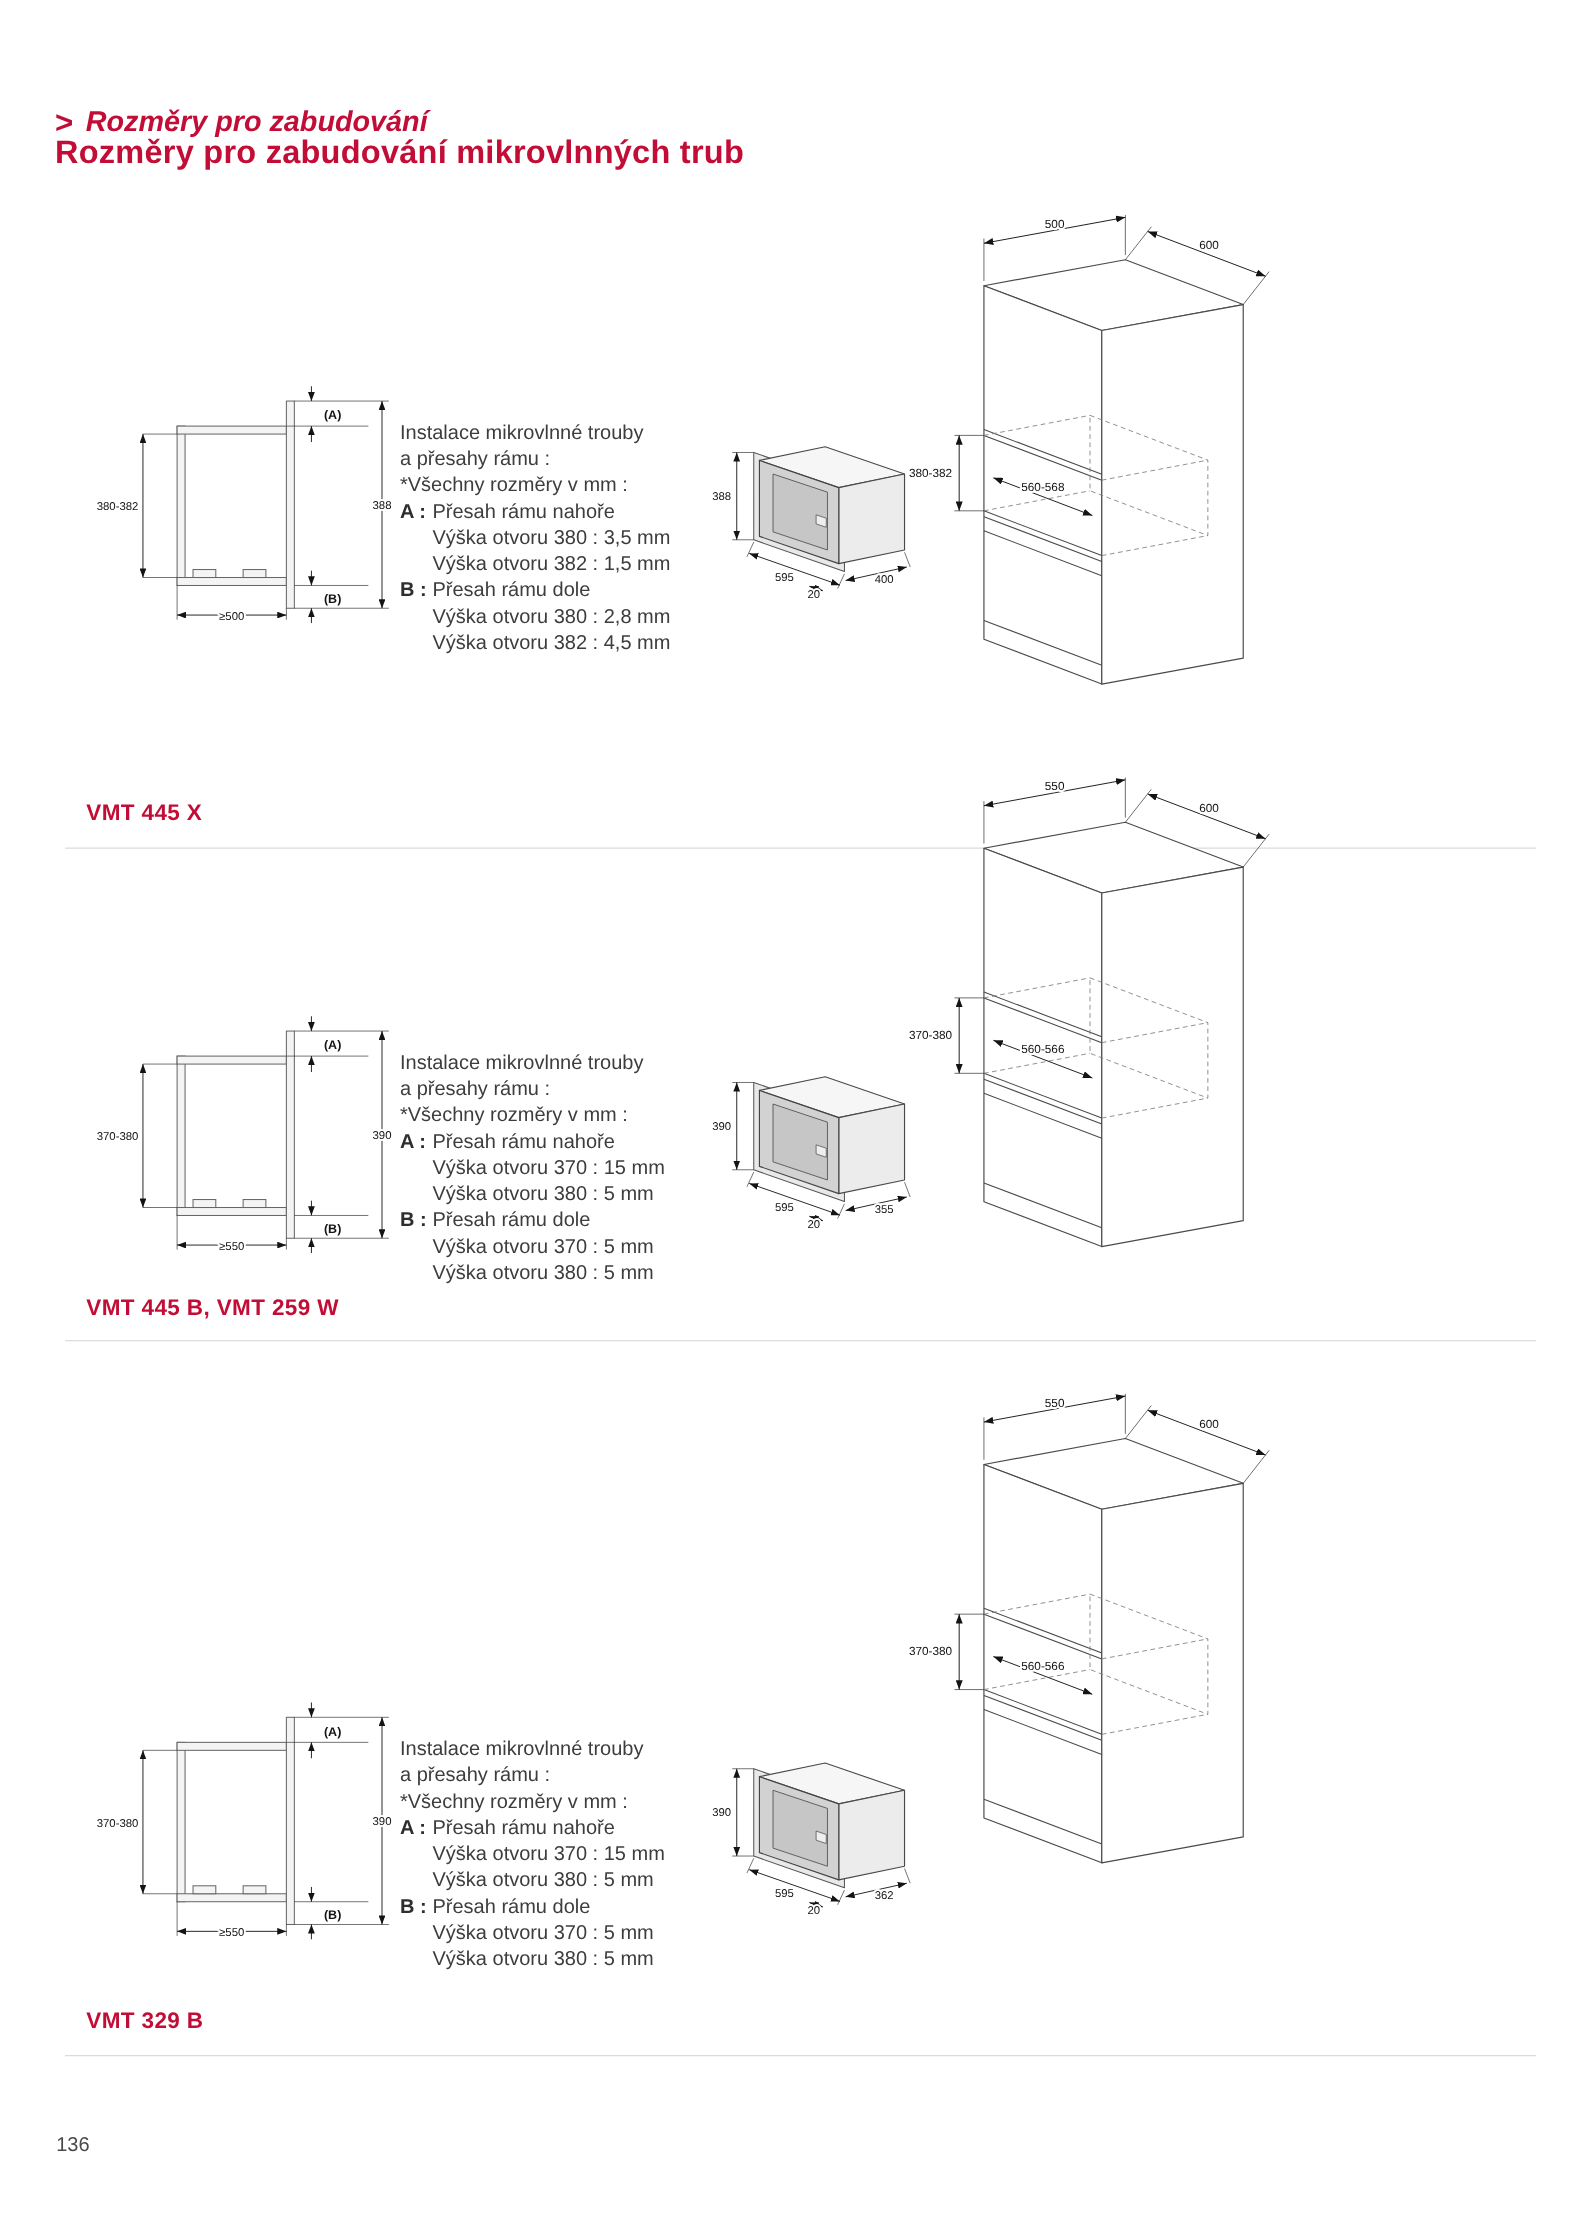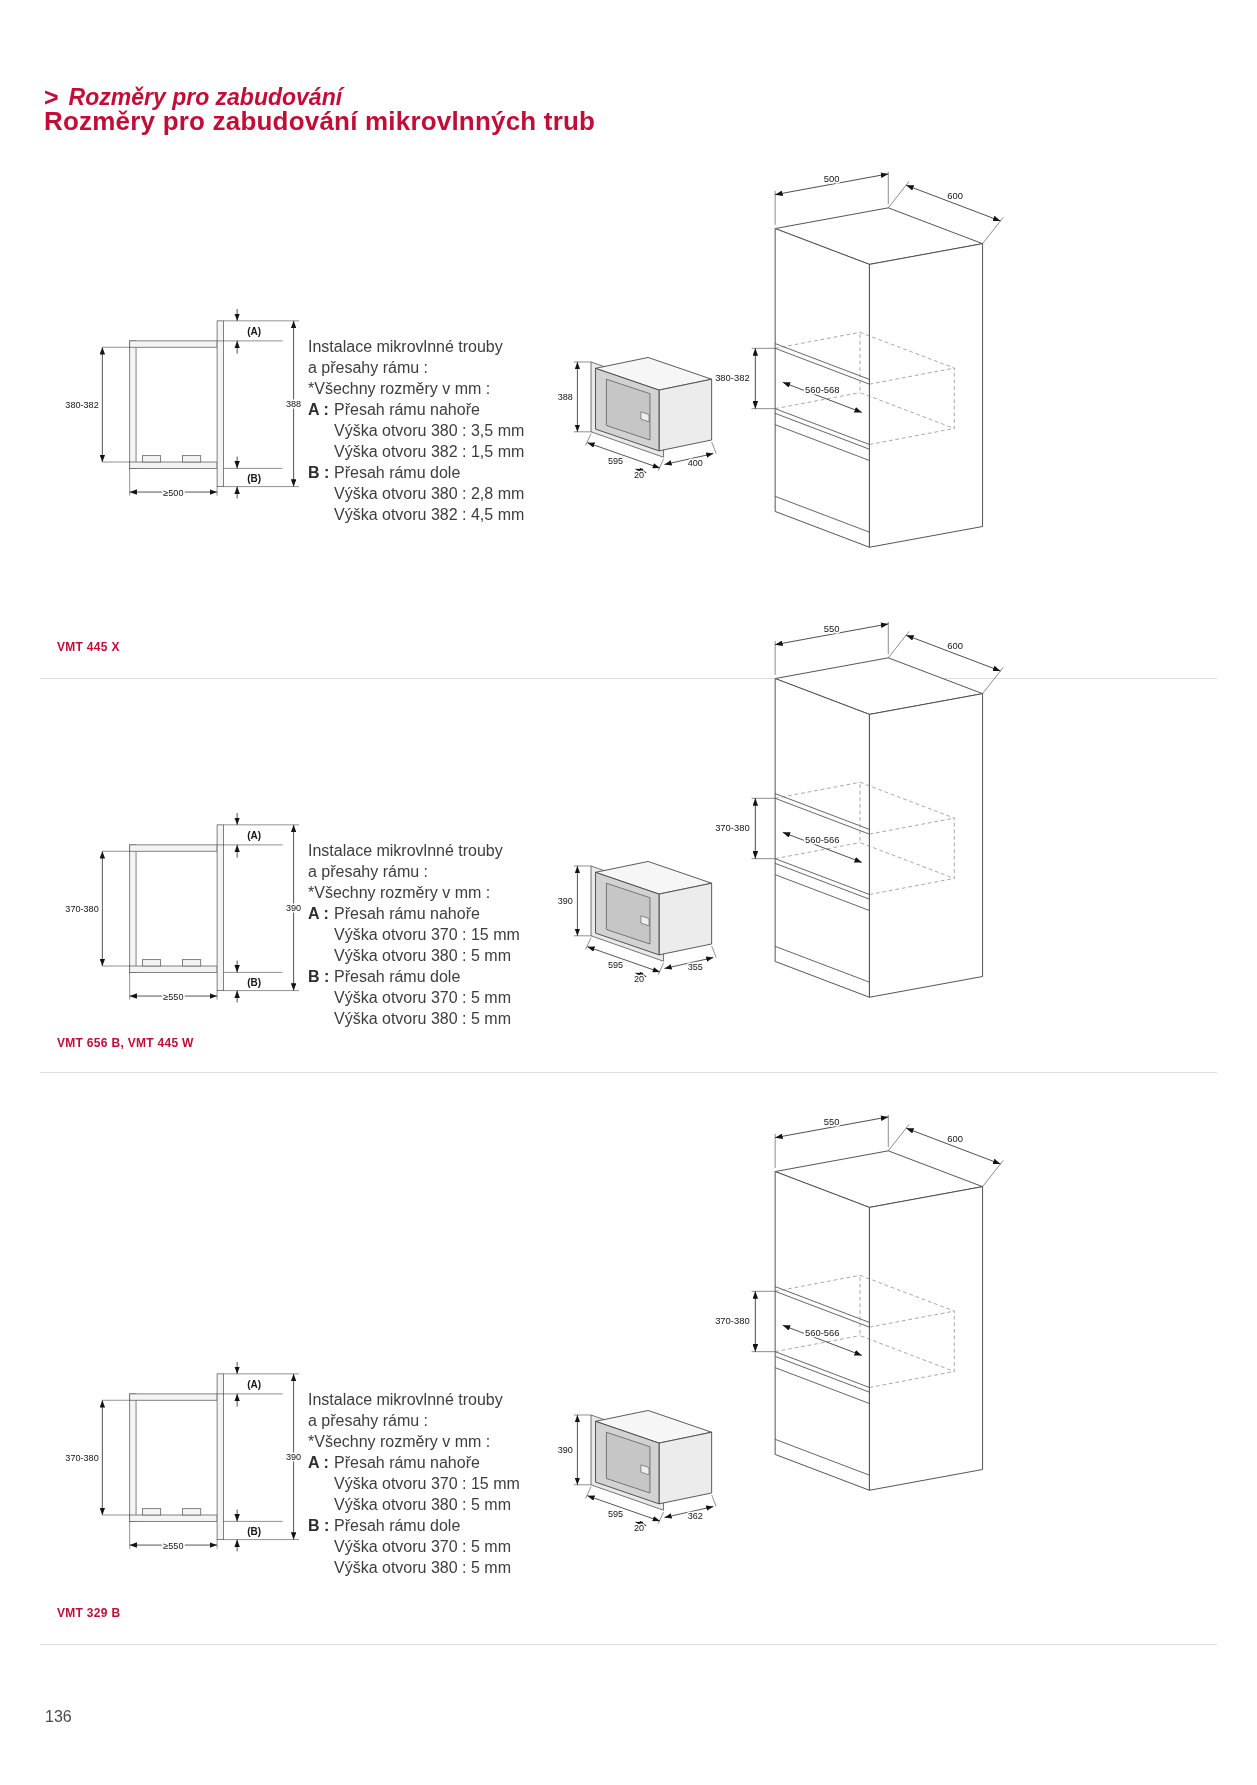--- a/index.html
+++ b/index.html
@@ -5,33 +5,33 @@
   :root{ --red:#c20e37; --ink:#141414; --body:#3d3d3d; }
   html,body{margin:0;padding:0;background:#fff;}
   .page{position:relative;width:1257px;height:1785px;background:#fff;overflow:hidden;
         font-family:"Liberation Sans",sans-serif;}
   .breadcrumb{position:absolute;left:44px;top:52px;color:var(--red);display:flex;align-items:baseline;gap:10px;}
   .bc-arrow{font-weight:bold;font-size:25px;transform:translateY(1px);}
   .bc-text{font-size:23px;font-weight:bold;font-style:italic;margin-top:32px;}
   .title{position:absolute;left:44px;top:106px;margin:0;color:var(--red);font-size:26px;font-weight:bold;letter-spacing:.2px;}
   .pagenum{position:absolute;left:45px;top:1708px;font-size:16px;color:#4a4a4a;}
 
-  .section{position:absolute;inset:0;pointer-events:none;}
+  .section{position:absolute;inset:0;pointer-events:none;margin-left:12px;}
   .sec0{--cab:172px;--front:308px;--text:336px;--oven:352px;--label:640px;--rule:678px;}
   .sec1{--cab:622px;--front:812px;--text:840px;--oven:856px;--label:1036px;--rule:1072px;}
   .sec2{--cab:1115px;--front:1361px;--text:1389px;--oven:1405px;--label:1606px;--rule:1644px;}
 
   .cabinet{position:absolute;left:695px;top:var(--cab);width:330px;height:396px;}
   .front{position:absolute;left:55px;top:var(--front);width:255px;height:196px;}
   .oven{position:absolute;left:552px;top:var(--oven);width:195px;height:127px;}
   .tblock{position:absolute;left:308px;top:var(--text);width:255px;color:var(--body);
           font-size:16px;line-height:21px;}
   .trow .tlabel{font-weight:bold;display:inline-block;min-width:26px;color:#2e2e2e;}
   .tindent{padding-left:26px;}
-  .model{position:absolute;left:57px;top:var(--label);color:var(--red);font-size:12px;font-weight:bold;letter-spacing:.3px;}
+  .model{position:absolute;left:57px;top:var(--label);color:var(--red);font-size:18px;font-weight:bold;letter-spacing:.3px;}
   .rule{position:absolute;left:40px;top:var(--rule);width:1177px;height:1px;background:#dcdcdc;}
 
   
   svg{overflow:visible;}
   .board{fill:#f4f4f4;stroke:#666;stroke-width:.9;}
   .pface{fill:#fff;stroke:#4a4a4a;stroke-width:1;stroke-linejoin:round;}
   .pframe{fill:#e9e9e9;stroke:#555;stroke-width:.9;stroke-linejoin:round;}
   .ptop{fill:#f6f6f6;stroke:#4a4a4a;stroke-width:1;stroke-linejoin:round;}
   .pside{fill:#ececec;stroke:#4a4a4a;stroke-width:1;stroke-linejoin:round;}
   .pdoor{fill:#d2d2d2;stroke:#444;stroke-width:1;stroke-linejoin:round;}
@@ -283,21 +283,21 @@
     <text class="dl halo" text-anchor="middle" x="70" y="124">595</text>
 
     <line class="ext" x1="176" y1="99" x2="181" y2="112"></line>
     <line class="dim arr2" x1="124" y1="124" x2="178" y2="112"></line>
     <text class="dl halo" text-anchor="middle" x="158" y="126">355</text>
 
     <line class="dim arr2" x1="92" y1="129" x2="104" y2="133"></line>
     <text class="dl halo" text-anchor="middle" x="96" y="139">20</text>
   </svg>
 
-  <div class="model">VMT 656 B,  VMT 445 W</div>
+  <div class="model">VMT 445 B,  VMT 259 W</div>
   <div class="rule"></div>
 </div>
       <div class="section sec2">
 
   <svg class="cabinet" viewBox="0 0 350 420">
     <polygon class="pface" points="85,60 205,38 305,76 185,98"></polygon>
     <polygon class="pface" points="85,60 185,98 185,398 85,360"></polygon>
     <polygon class="pface" points="185,98 305,76 305,376 185,398"></polygon>
     <line class="edge" x1="85" y1="182" x2="185" y2="220"></line>
     <line class="edge" x1="85" y1="187" x2="185" y2="225"></line>

